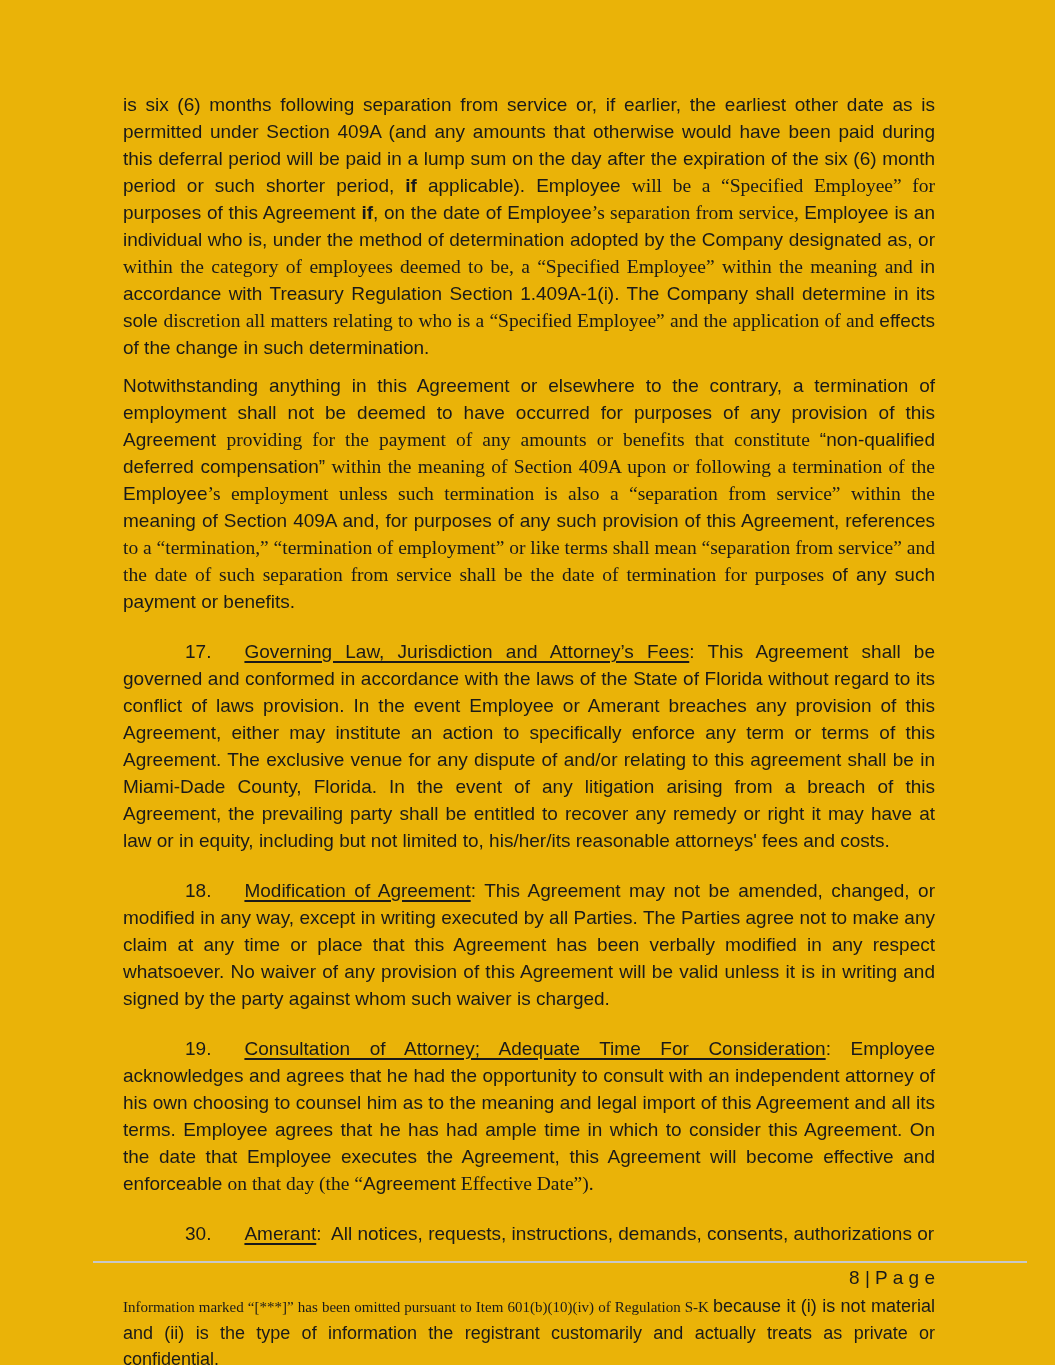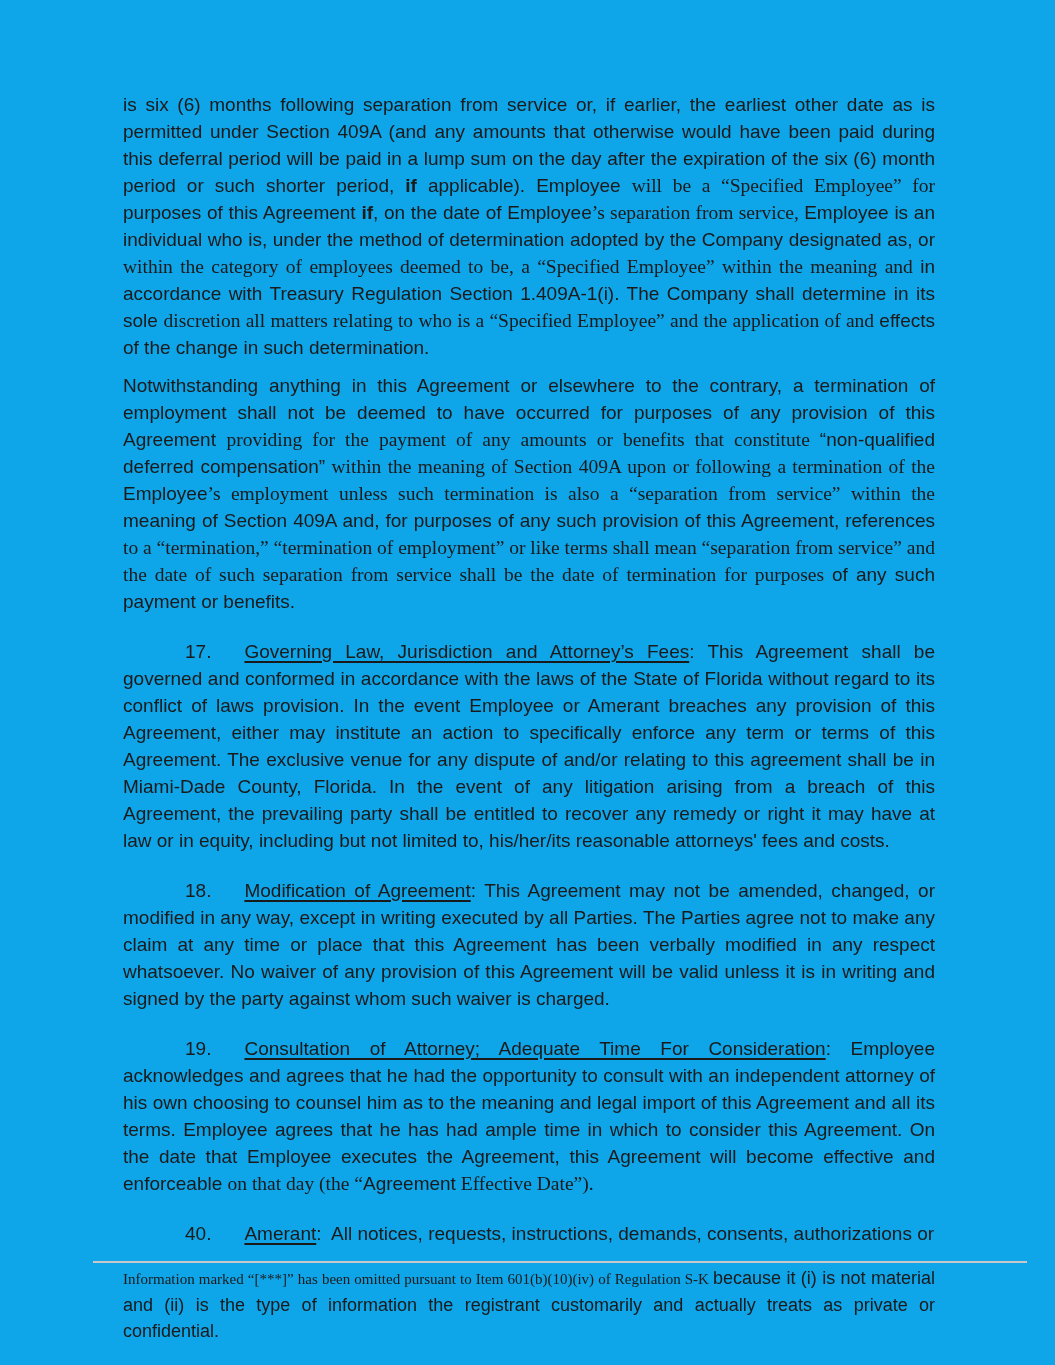--- a/index.html
+++ b/index.html
@@ -1,21 +1,21 @@
 <!DOCTYPE html>
 <html><head>
 <meta charset="utf-8">
 <style>
   html,body{margin:0;padding:0;}
   body{
     width:1055px;height:1365px;background:#ffffff;color:#1a1a1a;
     font-family:"Liberation Sans",sans-serif;
     -webkit-font-smoothing:antialiased;
   }
-  .page{position:relative;width:1055px;height:1365px;overflow:hidden;background:#0ea5e9;}
+  .page{position:relative;width:1055px;height:1365px;overflow:hidden;background:#eab308;}
   .content{padding:91px 120px 0 123px;width:812px;box-sizing:content-box;}
   .content p{
     margin:0 0 11px 0;
     text-align:justify;
     font-size:19px;
     line-height:27px;
     font-family:"Liberation Sans",sans-serif;
   }
   .content p.numbered{text-indent:62px;margin-top:23px;}
   .sans{font-family:"Liberation Sans",sans-serif;}
@@ -47,18 +47,19 @@
 <body>
 
 <div class="page">
   <div class="content">
     <div id="doc-body">
         <p><span class="sans">is six (6) months following separation from service or, if earlier, the earliest other date as is permitted under Section 409A (and any amounts that otherwise would have been paid during this deferral period will be paid in a lump sum on the day after the expiration of the six (6) month period or such shorter period, </span><span class="sans bd">if</span><span class="sans"> applicable). Employee </span><span class="serif">will be a “Specified Employee” for </span><span class="sans">purposes of this Agreement </span><span class="sans bd">if</span><span class="sans">, on the date of Employee</span><span class="serif">’s separation from service, </span><span class="sans">Employee is an individual who is, under the method of determination adopted by the Company designated as, or </span><span class="serif">within the category of employees deemed to be, a “Specified Employee” within the meaning and </span><span class="sans">in accordance with Treasury Regulation Section 1.409A-1(i). The Company shall determine in its sole </span><span class="serif">discretion all matters relating to who is a “Specified Employee” and the application of and </span><span class="sans">effects of the change in such determination.</span></p>
         <p><span class="sans">Notwithstanding anything in this Agreement or elsewhere to the contrary, a termination of employment shall not be deemed to have occurred for purposes of any provision of this Agreement </span><span class="serif">providing for the payment of any amounts or benefits that constitute </span><span class="sans">“non-qualified deferred compensation”</span><span class="serif"> within the meaning of Section 409A upon or following a termination of the </span><span class="sans">Employee</span><span class="serif">’s employment unless such termination is also a “separation from service” within the </span><span class="sans">meaning of Section 409A and, for purposes of any such provision of this Agreement, references </span><span class="serif">to a “termination,” “termination of employment” or like terms shall mean “separation from service” and the date of such separation from service shall be the date of termination for purposes </span><span class="sans">of any such payment or benefits.</span></p>
         <p class="numbered"><span class="sans">17.</span><span class="tab"></span><span class="sans ul">Governing Law, Jurisdiction and Attorney’s Fees</span><span class="sans">: This Agreement shall be governed and conformed in accordance with the laws of the State of Florida without regard to its conflict of laws provision. In the event Employee or Amerant breaches any provision of this Agreement, either may institute an action to specifically enforce any term or terms of this Agreement. The exclusive venue for any dispute of and/or relating to this agreement shall be in Miami-Dade County, Florida. In the event of any litigation arising from a breach of this Agreement, the prevailing party shall be entitled to recover any remedy or right it may have at law or in equity, including but not limited to, his/her/its reasonable attorneys' fees and costs.</span></p>
         <p class="numbered"><span class="sans">18.</span><span class="tab"></span><span class="sans ul">Modification of Agreement</span><span class="sans">: This Agreement may not be amended, changed, or modified in any way, except in writing executed by all Parties. The Parties agree not to make any claim at any time or place that this Agreement has been verbally modified in any respect whatsoever. No waiver of any provision of this Agreement will be valid unless it is in writing and signed by the party against whom such waiver is charged.</span></p>
         <p class="numbered"><span class="sans">19.</span><span class="tab"></span><span class="sans ul">Consultation of Attorney; Adequate Time For Consideration</span><span class="sans">: Employee acknowledges and agrees that he had the opportunity to consult with an independent attorney of his own choosing to counsel him as to the meaning and legal import of this Agreement and all its terms. Employee agrees that he has had ample time in which to consider this Agreement. On the date that Employee executes the Agreement, this Agreement will become effective and enforceable </span><span class="serif">on that day (the “</span><span class="sans">Agreement</span><span class="serif"> Effective Date”).</span></p>
-        <p class="numbered"><span class="sans">40.</span><span class="tab"></span><span class="sans ul">Amerant</span><span class="sans">:&nbsp; All notices, requests, instructions, demands, consents, authorizations or</span></p>
+        <p class="numbered"><span class="sans">30.</span><span class="tab"></span><span class="sans ul">Amerant</span><span class="sans">:&nbsp; All notices, requests, instructions, demands, consents, authorizations or</span></p>
       </div>
     <div class="footer-divider"></div>
+    <div class="page-label">8 | P a g e</div>
     <div class="footnote" id="footnote"><span class="serif">Information marked “[***]” has been omitted pursuant to Item 601(b)(10)(iv) of Regulation S-K </span><span class="sans">because it (i) is not material and (ii) is the type of information the registrant customarily and actually treats as private or confidential.</span></div>
   </div>
 </div>
 
 </body></html>

